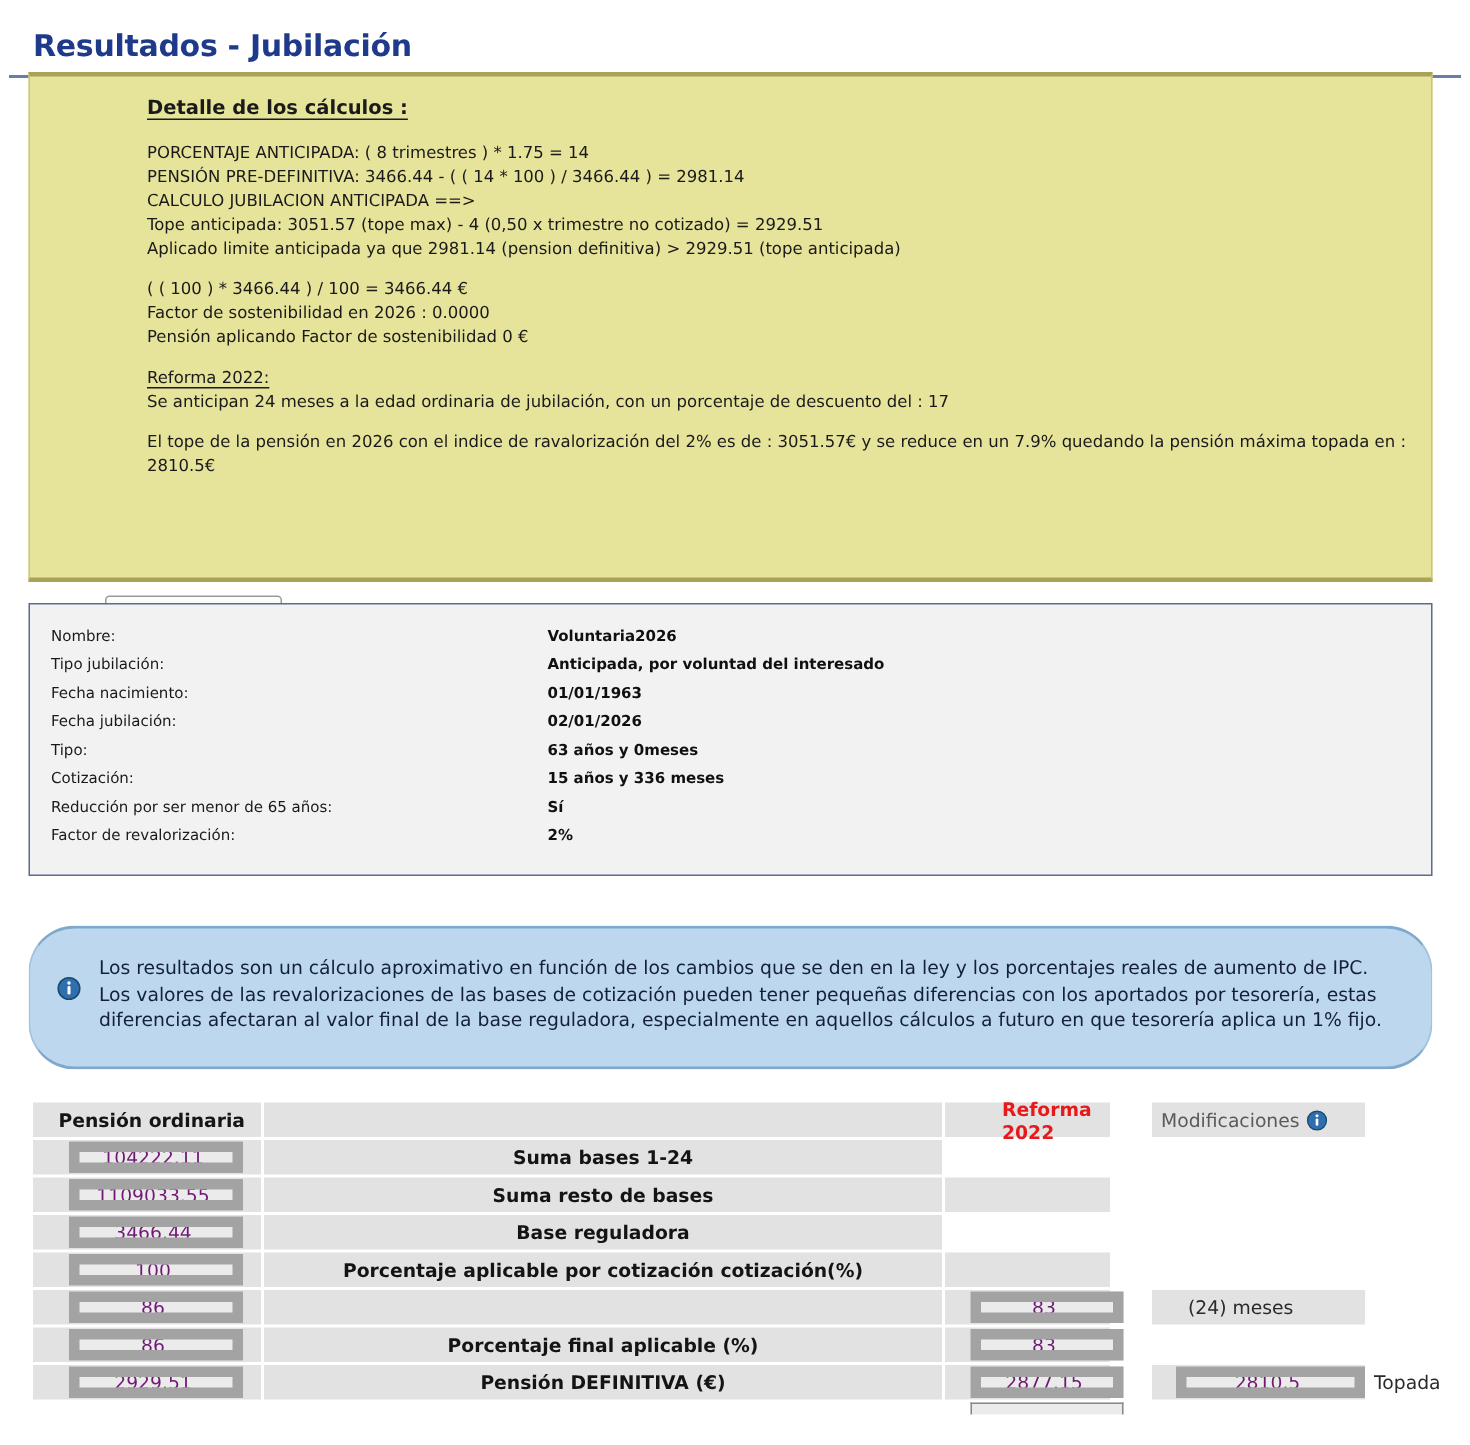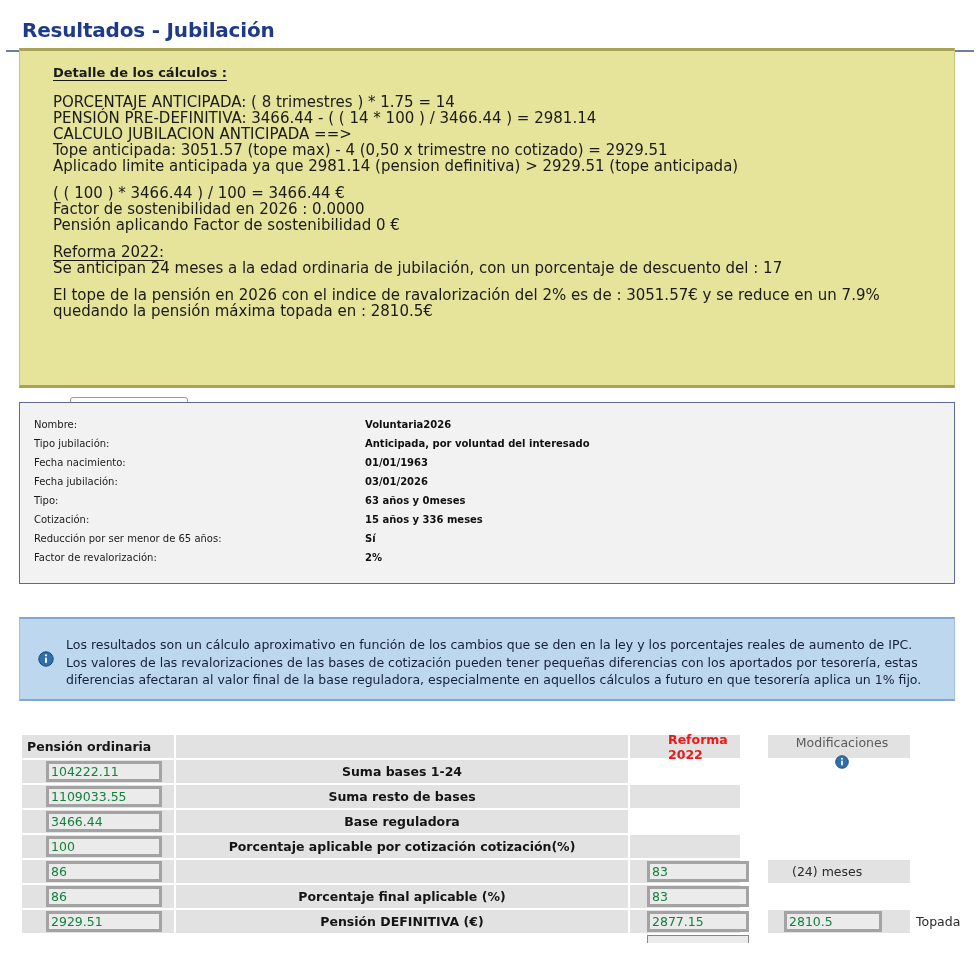--- a/index.html
+++ b/index.html
@@ -39,32 +39,33 @@
     left: 19px;
     top: 48px;
     width: 936px;
     height: 340px;
     background: #e6e39a;
     border-top: 3px solid #a9a356;
     border-bottom: 3px solid #a9a356;
     border-left: 1px solid #c9c57f;
     border-right: 1px solid #c9c57f;
     box-sizing: border-box;
+    padding-left: 45px;
   }
   .detail-heading {
     font-weight: bold;
     font-size: 13px;
     color: #1a1a1a;
     text-decoration: underline;
     text-underline-offset: 3px;
     padding: 14px 0 0 33px;
   }
   .detail-lines {
     padding: 14px 0 0 33px;
-    font-size: 15px;
+    font-size: 11px;
     line-height: 16px;
     color: #1a1a1a;
   }
   .detail-lines .blank { height: 11px; }
   .detail-lines .u {
     text-decoration: underline;
     text-underline-offset: 3px;
     display: inline-block;
   }
   .detail-lines .wrapline {
@@ -117,29 +118,30 @@
   }
   .info-label { width: 302px; color: #1a1a1a; }
   .info-value { font-weight: bold; color: #101010; margin-left: 29px; }
 
   
   .notice {
     position: absolute;
     left: 19px;
     top: 617px;
     width: 936px;
-    height: 84px;
+    height: 96px;
     background: #bcd7ee;
     border-top: 2px solid #7fa8cc;
     border-bottom: 2px solid #7fa8cc;
     border-left: 1px solid #9fc2dd;
     border-right: 1px solid #9fc2dd;
     box-sizing: border-box;
     display: flex;
     align-items: flex-start;
+    border-radius: 31px;
   }
   .notice-icon {
     width: 16px; height: 16px;
     margin: 32px 0 0 18px;
     flex: 0 0 auto;
   }
   .notice-text {
     margin: 17px 24px 0 12px;
     font-size: 12.5px;
     line-height: 17.5px;
@@ -172,53 +174,52 @@
 
   .hdr-cell {
     display: flex;
     align-items: center;
     height: 23px;
     font-size: 12.5px;
   }
   .hdr1 {
     font-weight: bold;
     color: #151515;
-    padding-left: 5px;
+    padding-left: 17px;
   }
   .hdr3 {
     font-weight: bold;
     color: #e8191a;
     justify-content: center;
     padding-left: 38px;
   }
   .hdr4 {
     color: #5a5a5a;
     justify-content: flex-start;
     padding-left: 6px;
     gap: 5px;
-    flex-direction: column;
   }
 
   .field {
     position: absolute;
     top: 1px;
     height: 21px;
     background: #ebebeb;
-    border: 3px solid #a3a3a3;
-    box-sizing: border-box;
-    text-align: left;
+    border: 7px solid #a3a3a3;
+    box-sizing: border-box;
+    text-align: center;
     font-size: 12.5px;
     line-height: 19px;
     padding-right: 6px;
-    color: #15803d;
+    color: #701a75;
     font-family: "DejaVu Sans", "Liberation Sans", sans-serif;
   }
   .f1 { left: 24px;  width: 116px; }
   .f3 { left: 625px; width: 102px; }
-  .f4 { left: 762px; width: 98px; }
+  .f4 { left: 762px; width: 126px; }
 
   .rowlabel {
     position: absolute;
     left: 154px;
     top: 0;
     width: 452px;
     height: 23px;
     line-height: 23px;
     text-align: center;
     font-weight: bold;
@@ -302,21 +303,21 @@
   <div class="info-row">
     <div class="info-label">Tipo jubilación:</div>
     <div class="info-value">Anticipada, por voluntad del interesado</div>
   </div>
   <div class="info-row">
     <div class="info-label">Fecha nacimiento:</div>
     <div class="info-value">01/01/1963</div>
   </div>
   <div class="info-row">
     <div class="info-label">Fecha jubilación:</div>
-    <div class="info-value">03/01/2026</div>
+    <div class="info-value">02/01/2026</div>
   </div>
   <div class="info-row">
     <div class="info-label">Tipo:</div>
     <div class="info-value">63 años y 0meses</div>
   </div>
   <div class="info-row">
     <div class="info-label">Cotización:</div>
     <div class="info-value">15 años y 336 meses</div>
   </div>
   <div class="info-row">

